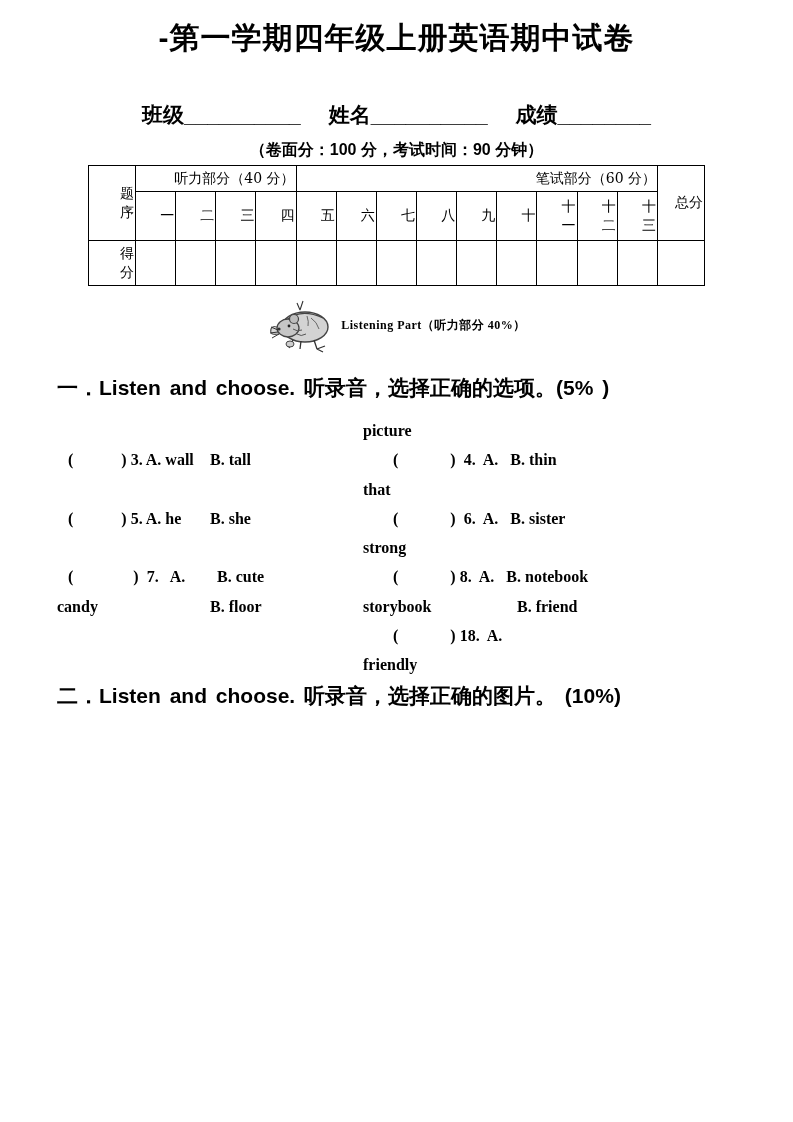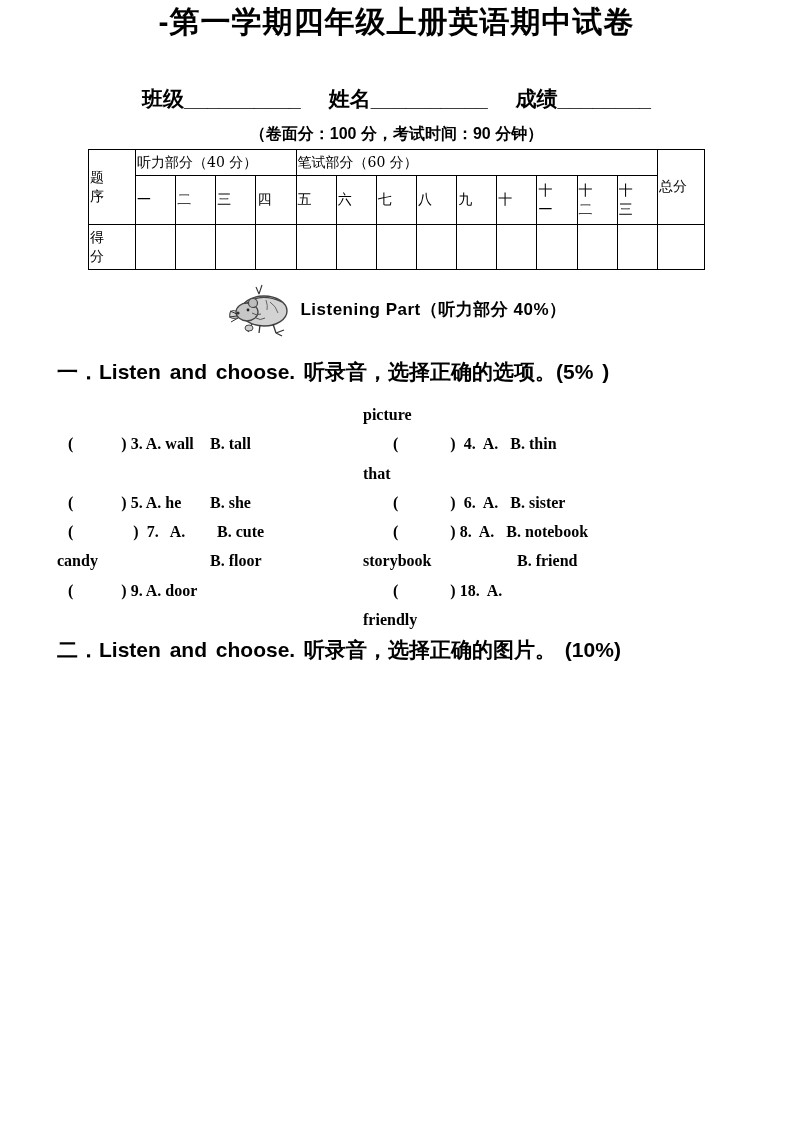--- a/index.html
+++ b/index.html
@@ -9,21 +9,21 @@
     height: 1122px;
     background: #ffffff;
     color: #000000;
     overflow: hidden;
     box-sizing: border-box;
     padding: 0 57px;
     font-family: "Liberation Serif", serif;
   }
   
   .title {
-    margin: 0;
+    margin: 16px;
     height: 44px;
     line-height: 44px;
     text-align: center;
     font-family: "Liberation Sans", sans-serif;
     font-weight: bold;
     font-size: 30px;
     letter-spacing: 1px;
   }
   
   .info-line {
@@ -52,44 +52,44 @@
     margin-top: 5px;
     margin-left: 31px;
     border-collapse: collapse;
     table-layout: fixed;
     width: 617px;
     font-family: "DejaVu Serif", serif;
     font-size: 14px;
   }
   .score-table td, .score-table th {
     border: 1px solid #000;
-    text-align: left;
+    text-align: right;
     vertical-align: middle;
     font-weight: normal;
     padding: 1px;
     overflow: hidden;
   }
   .score-table .corner-col { width: 44px; }
   .score-table .total-col  { width: 44px; }
   .score-table .hdr-row    { height: 26px; }
   .score-table .num-row td { height: 46px; }
   .score-table .score-row td { height: 42px; }
   .stacked { line-height: 19px; }
   
   .listening-row {
     margin-top: 10px;
     height: 58px;
     display: flex;
     align-items: center;
     justify-content: center;
   }
   .listening-heading {
-    font-family: Liberation Sans, sans-serif;
-    font-weight: bold;
-    font-size: 17px;
+    font-family: Liberation Serif, serif;
+    font-weight: bold;
+    font-size: 12px;
     margin-left: 6px;
     letter-spacing: 0.5px;
   }
   .mouse-icon { width: 68px; height: 58px; flex: 0 0 auto; }
   
   .section-heading {
     font-family: "Liberation Sans", sans-serif;
     font-weight: bold;
     font-size: 21px;
     height: 24px;
@@ -211,32 +211,34 @@
       </div>
       <div class="qline">
         <span class="seg" style="left: 306px;">that</span>
       </div>
       <div class="qline">
         <span class="seg" style="left: 11px;">(            ) 5. A. he</span>
         <span class="seg" style="left: 153px;">B. she</span>
         <span class="seg" style="left: 336px;">(             )  6.  A.   B. sister</span>
       </div>
       <div class="qline">
+        <span class="seg" style="left: 306px;">strong</span>
+      </div>
+      <div class="qline">
         <span class="seg" style="left: 11px;">(               )  7.   A.</span>
         <span class="seg" style="left: 160px;">B. cute</span>
         <span class="seg" style="left: 336px;">(             ) 8.  A.   B. notebook</span>
       </div>
       <div class="qline">
         <span class="seg" style="left: 0px;">candy</span>
         <span class="seg" style="left: 153px;">B. floor</span>
         <span class="seg" style="left: 306px;">storybook</span>
         <span class="seg" style="left: 460px;">B. friend</span>
       </div>
       <div class="qline">
-        <span class="seg" style="left: 11px;">(            ) 9. A. door</span>
         <span class="seg" style="left: 336px;">(             ) 18.  A.</span>
       </div>
       <div class="qline">
         <span class="seg" style="left: 306px;">friendly</span>
       </div>
     </div>
 
   <div class="section-heading section-two-heading">二．Listen and choose. 听录音，选择正确的图片。 (10%)</div>
 
 </div>

